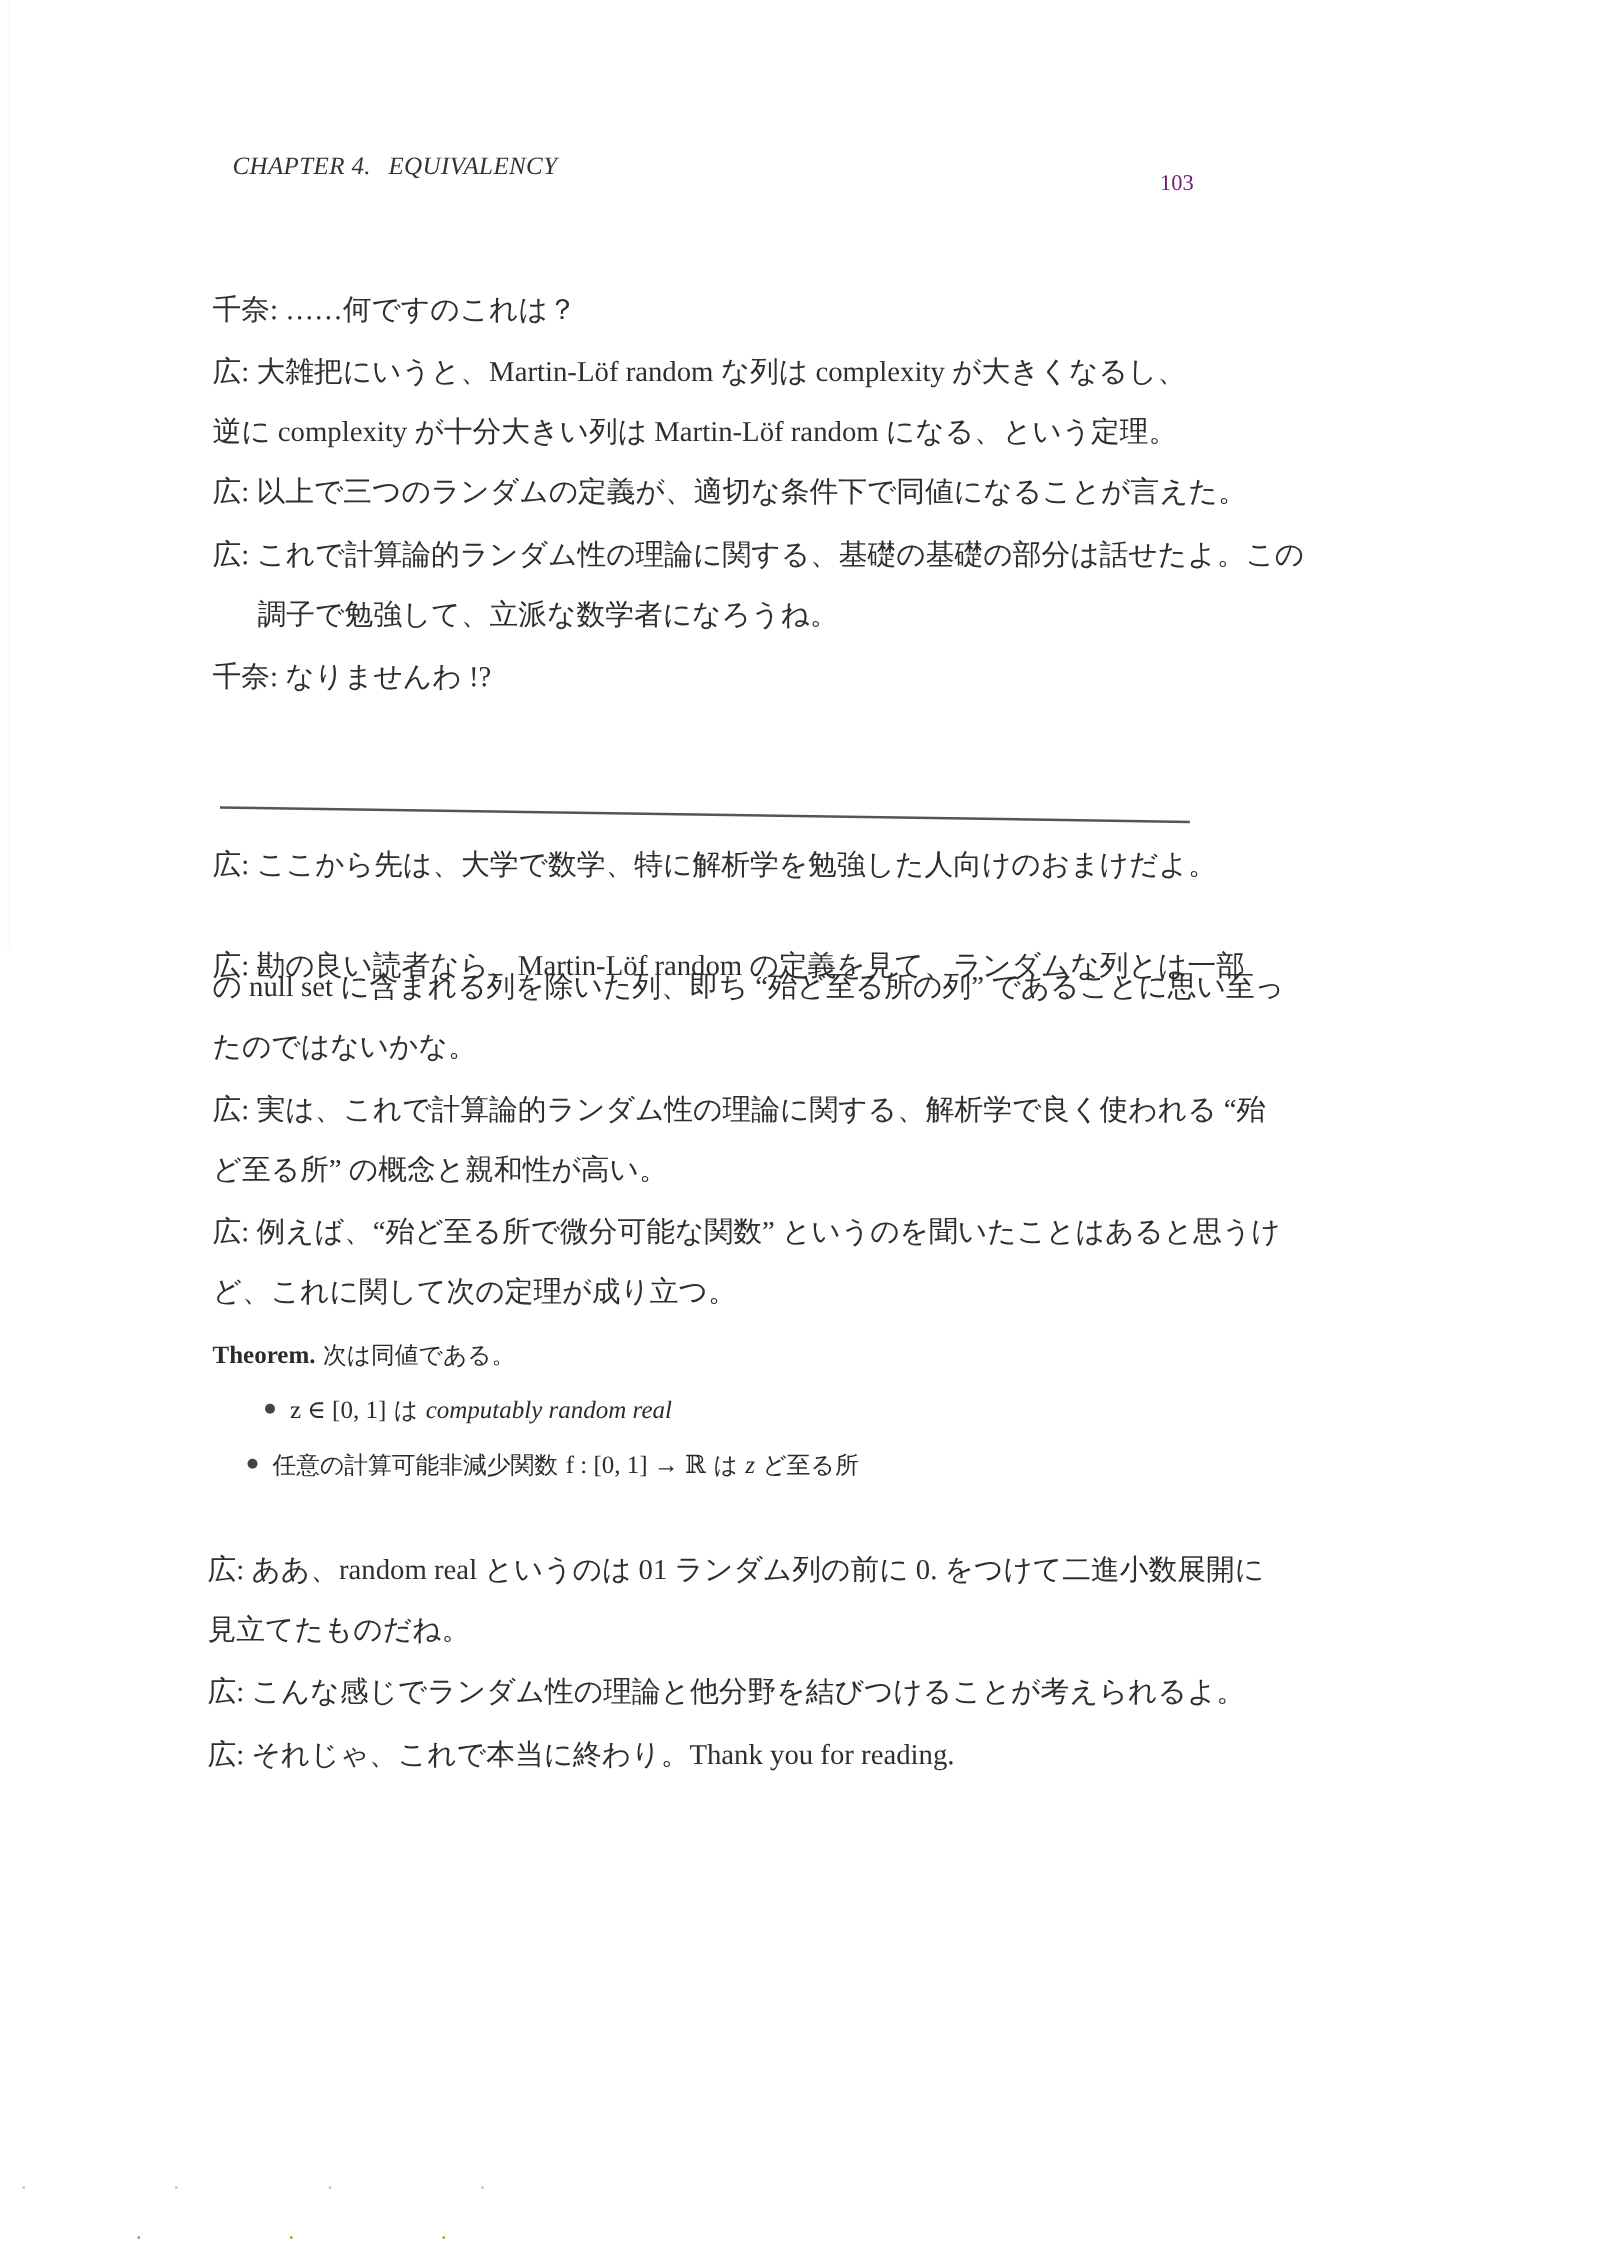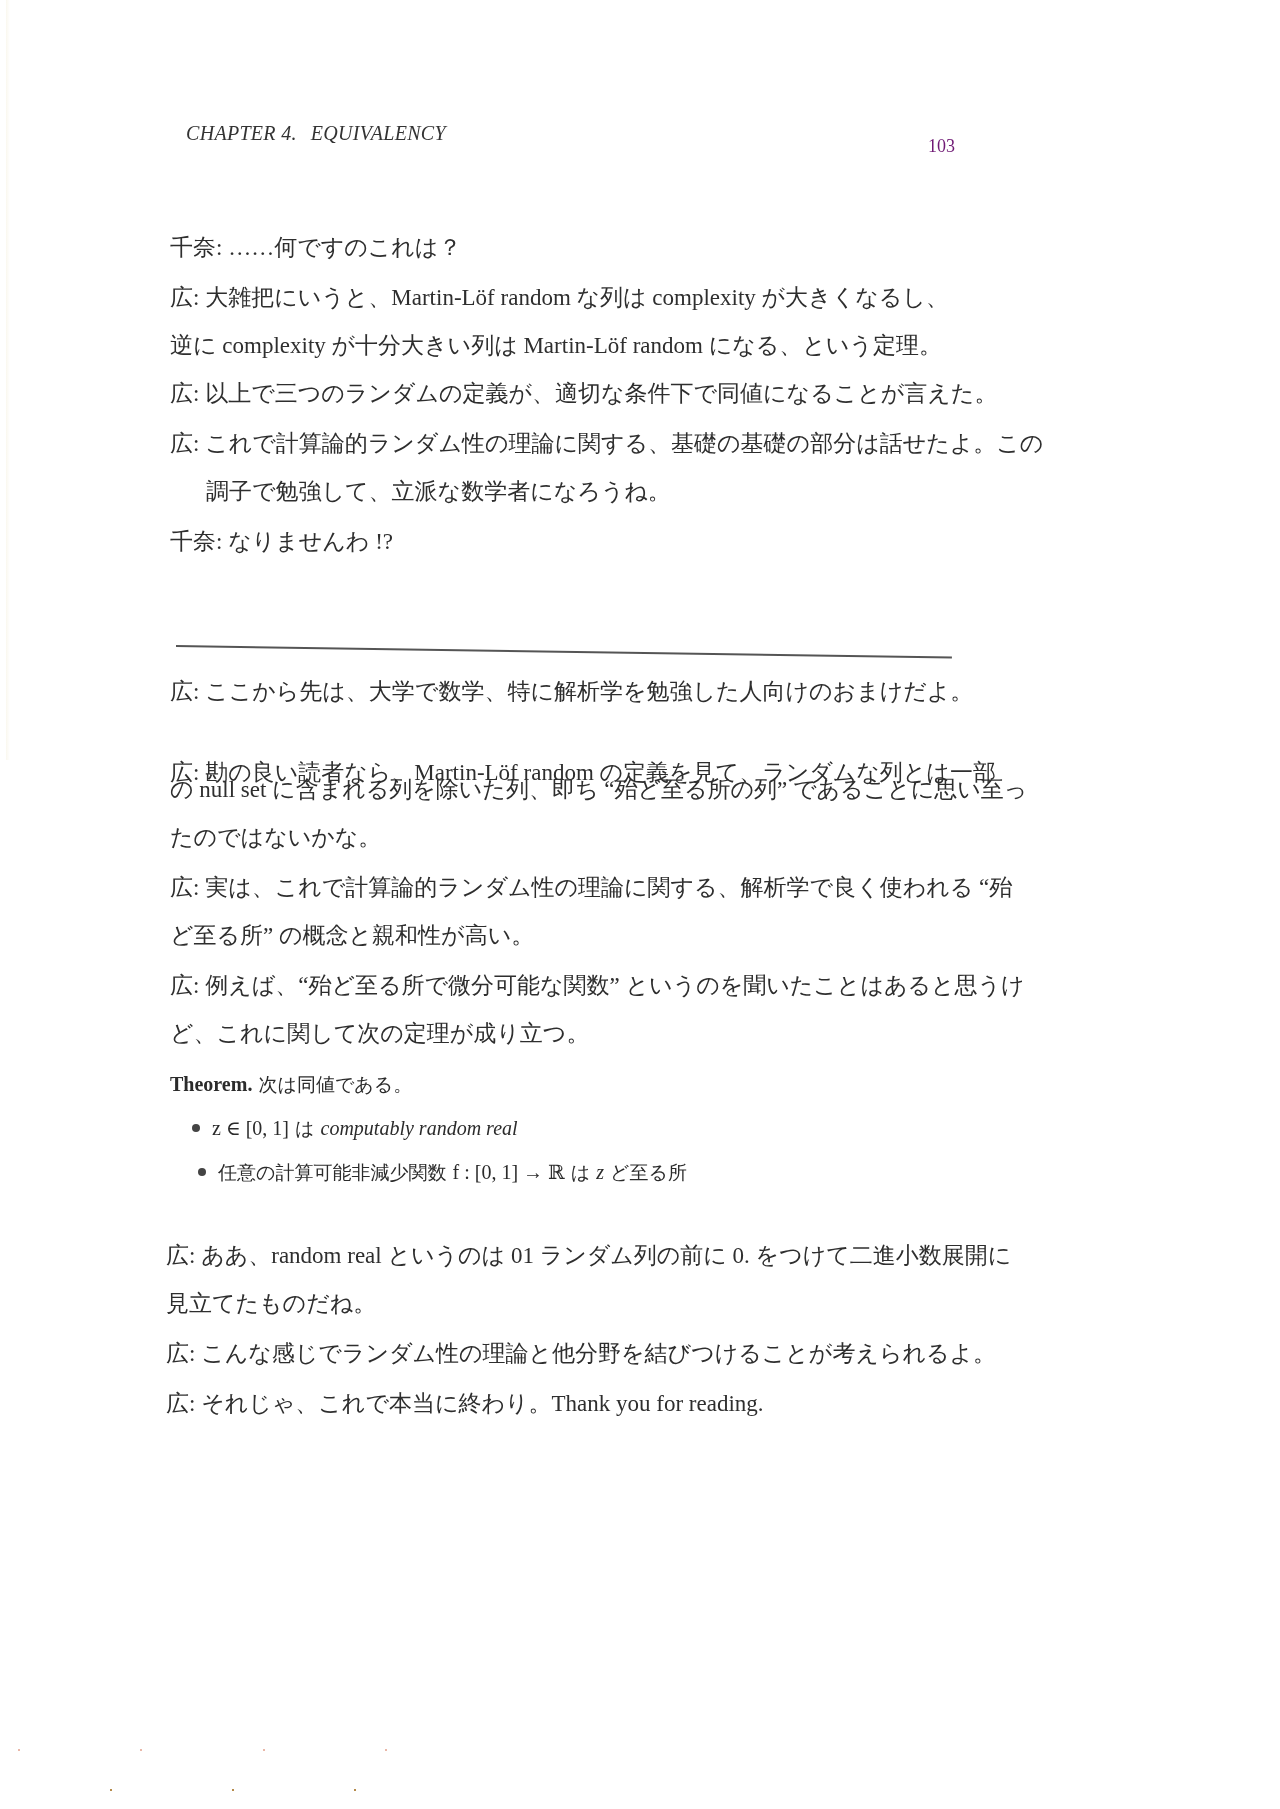--- a/index.html
+++ b/index.html
@@ -174,21 +174,21 @@
     <span>例えば、“殆ど至る所で微分可能な関数” というのを聞いたことはあると思うけ</span>
   </div>
   <div class="line" style="left:170px; top:1022px;">
     <span>ど、これに関して次の定理が成り立つ。</span>
   </div>
 
   <div class="theorem-head">
     <span class="label">Theorem.</span>
     <span>次は同値である。</span>
   </div>
-  <div class="bullet" style="left:192px; top:1116px;">
+  <div class="bullet" style="left:212px; top:1116px;">
     <span class="dot"></span><span class="math-up">z ∈ [0, 1]</span><span> は </span><span class="math">computably random real</span>
   </div>
   <div class="bullet" style="left:198px; top:1160px;">
     <span class="dot"></span><span>任意の計算可能非減少関数 </span><span class="math-up">f : [0, 1] → ℝ</span><span> は </span><span class="math">z</span><span> ど至る所</span>
   </div>
 
   <div class="line" style="left:166px; top:1244px;">
     <span class="speaker">広:</span>
     <span>ああ、random real というのは 01 ランダム列の前に 0. をつけて二進小数展開に</span>
   </div>

